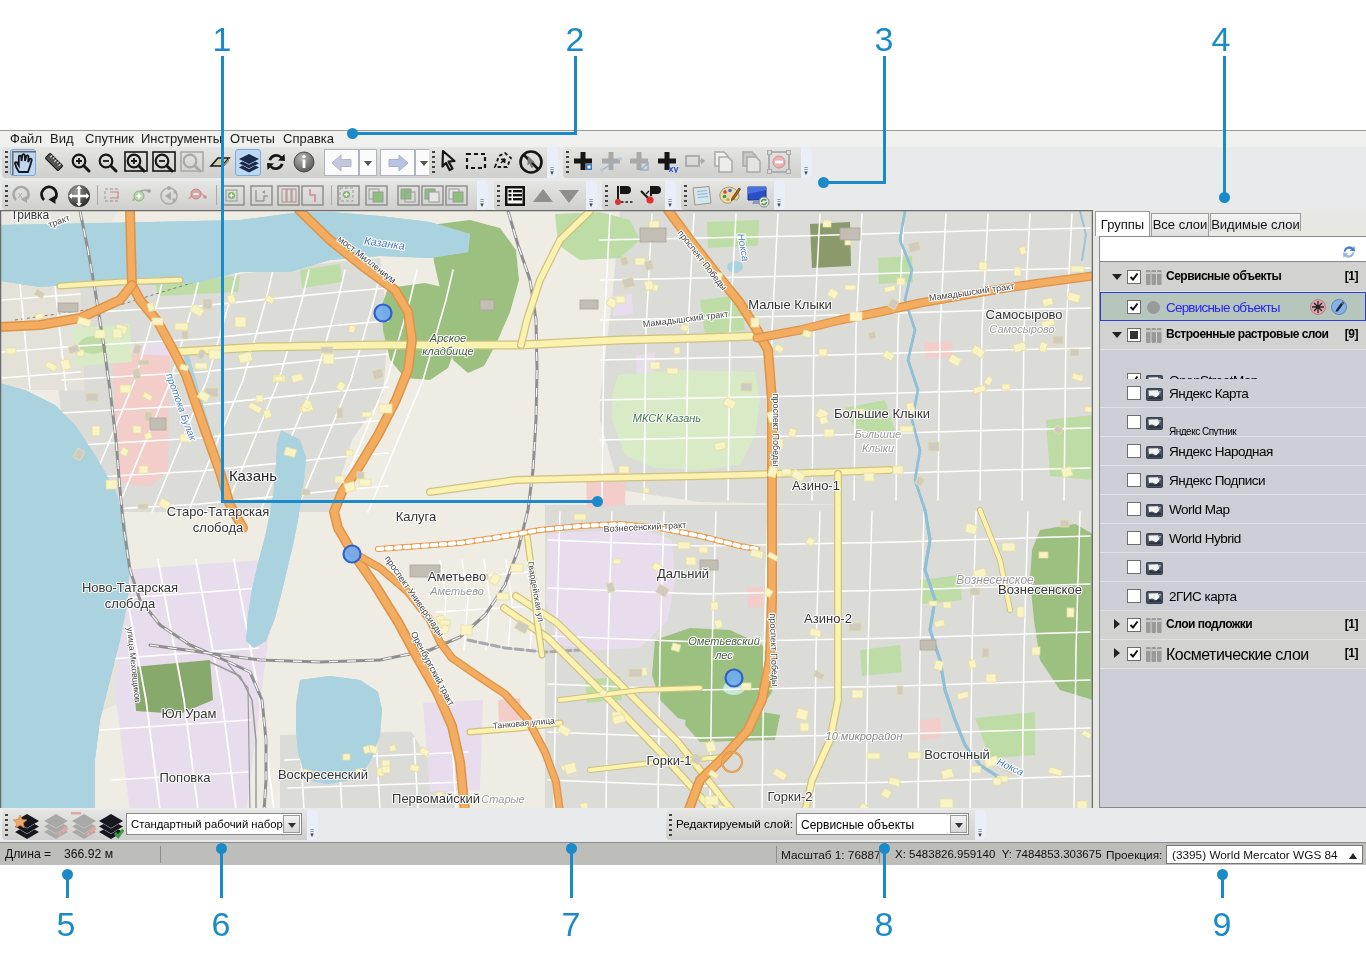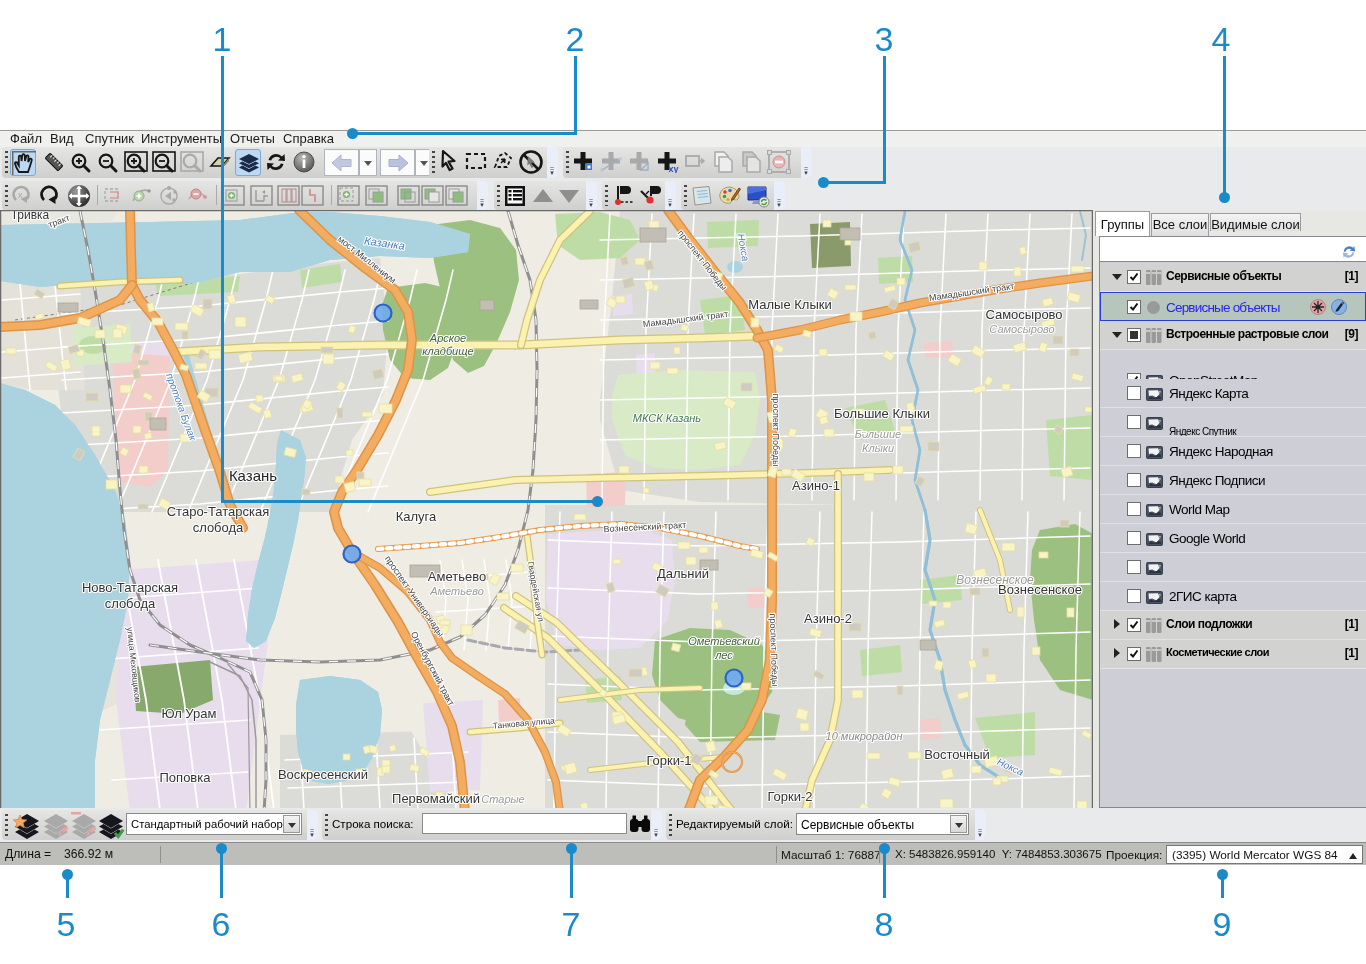--- a/index.html
+++ b/index.html
@@ -1129,21 +1129,21 @@
       </div>
       <div class="row irow" style="top:261px;">
       <span class="cb" style="left:27px;"></span>
       <span class="imgico" style="left:46px;"><svg width="17" height="13" viewBox="0 0 17 13">
               <rect x="0" y="0" width="17" height="13" rx="2" fill="#394050"></rect>
               <rect x="1.2" y="1.2" width="14.6" height="10.6" rx="1.2" fill="#4e5562"></rect>
               <path d="M2.5 2.6 L12 2.3 L13.6 5.8 L10.6 9.4 L6.2 7.4 L3 8 Z" fill="#f2f3f5"></path>
               <path d="M2 10.8 L4.8 8.4 L8.8 9.9 L12.8 7.7 L15 8.9 L15 11 L2 11 Z" fill="#2c3340"></path>
               <rect x="12.6" y="3" width="2.2" height="1.6" fill="#aab0ba"></rect>
             </svg></span>
-      <span class="abs" style="left:69px;top:7px;font-size:13.5px;letter-spacing:-0.5px;">Google World</span>
+      <span class="abs" style="left:69px;top:7px;font-size:13.5px;letter-spacing:-0.5px;">World Hybrid</span>
       </div>
       <div class="row irow" style="top:290px;">
       <span class="cb" style="left:27px;"></span>
       <span class="imgico" style="left:46px;"><svg width="17" height="13" viewBox="0 0 17 13">
               <rect x="0" y="0" width="17" height="13" rx="2" fill="#394050"></rect>
               <rect x="1.2" y="1.2" width="14.6" height="10.6" rx="1.2" fill="#4e5562"></rect>
               <path d="M2.5 2.6 L12 2.3 L13.6 5.8 L10.6 9.4 L6.2 7.4 L3 8 Z" fill="#f2f3f5"></path>
               <path d="M2 10.8 L4.8 8.4 L8.8 9.9 L12.8 7.7 L15 8.9 L15 11 L2 11 Z" fill="#2c3340"></path>
               <rect x="12.6" y="3" width="2.2" height="1.6" fill="#aab0ba"></rect>
             </svg></span>
@@ -1194,21 +1194,21 @@
                 <rect x="1" y="0" width="4.5" height="15" rx="1"></rect>
                 <rect x="6.5" y="0" width="4.5" height="15" rx="1"></rect>
                 <rect x="12" y="0" width="4.5" height="15" rx="1"></rect>
               </g>
               <g fill="#c8c8c8">
                 <rect x="1" y="2" width="4.5" height="2"></rect>
                 <rect x="6.5" y="2" width="4.5" height="2"></rect>
                 <rect x="12" y="2" width="4.5" height="2"></rect>
               </g>
             </svg></span>
-      <span class="abs" style="left:66px;top:6px;font-weight:bold;font-size:11px;letter-spacing:-0.5px;text-align:center;">Косметические слои</span>
+      <span class="abs" style="left:66px;top:6px;font-weight:normal;font-size:16px;letter-spacing:-0.5px;text-align:center;">Косметические слои</span>
       <span class="abs" style="right:8px;top:6px;font-weight:bold;font-size:12px;letter-spacing:-0.5px;">[1]</span>
       </div>
     </div>
   </div>
 </div>
 
 <div id="btool">
 
   <div class="band" style="left:2px;top:2px;width:316px;height:30px;">
     <div class="grip"></div>
@@ -1249,37 +1249,20 @@
       <span class="abs" style="left:4px;top:4px;white-space:nowrap;font-size:11.3px;">Стандартный рабочий набор</span>
       <span class="abs" style="right:1px;top:1px;width:17px;height:18px;background:linear-gradient(#f3f3f3,#d8d8d8);border:1px solid #999;">
           <span style="position:absolute;left:4px;top:7px;border-left:4px solid transparent;border-right:4px solid transparent;border-top:5px solid #333;"></span>
         </span>
     </span>
     <div class="bandov">
         <div class="ovg">=<br>▾</div>
       </div>
   </div>
 
-  <div class="band" style="left:322px;top:2px;width:340px;height:30px;">
-    <div class="grip"></div>
-    <span class="abs" style="left:10px;top:7px;font-size:11.6px;">Строка поиска:</span>
-    <span class="abs" style="left:100px;top:3px;width:205px;height:21px;background:#fff;border:1px solid #8a8a8a;"></span>
-    <span class="abs" style="left:306px;top:2px;"><svg width="24" height="24" viewBox="0 0 24 24">
-      <g fill="#0a0a0a">
-            <rect x="2" y="7" width="8.5" height="13" rx="3"></rect>
-            <rect x="13.5" y="7" width="8.5" height="13" rx="3"></rect>
-            <rect x="9.5" y="9" width="5" height="6"></rect>
-            <rect x="4.5" y="3.5" width="3.5" height="5"></rect>
-            <rect x="16" y="3.5" width="3.5" height="5"></rect>
-          </g>
-    </svg></span>
-    <div class="bandov">
-        <div class="ovg">=<br>▾</div>
-      </div>
-  </div>
 
   <div class="band" style="left:666px;top:2px;width:320px;height:30px;">
     <div class="grip"></div>
     <span class="abs" style="left:10px;top:7px;font-size:11.6px;text-align:center;">Редактируемый слой:</span>
     <span class="abs" style="left:130px;top:3px;width:173px;height:22px;background:#fff;border:1px solid #8a8a8a;font-size:13px;">
       <span class="abs" style="left:4px;top:4px;white-space:nowrap;font-size:12px;">Сервисные объекты</span>
       <span class="abs" style="right:1px;top:1px;width:17px;height:18px;background:linear-gradient(#f3f3f3,#d8d8d8);border:1px solid #999;">
           <span style="position:absolute;left:4px;top:7px;border-left:4px solid transparent;border-right:4px solid transparent;border-top:5px solid #333;"></span>
         </span>
     </span>

